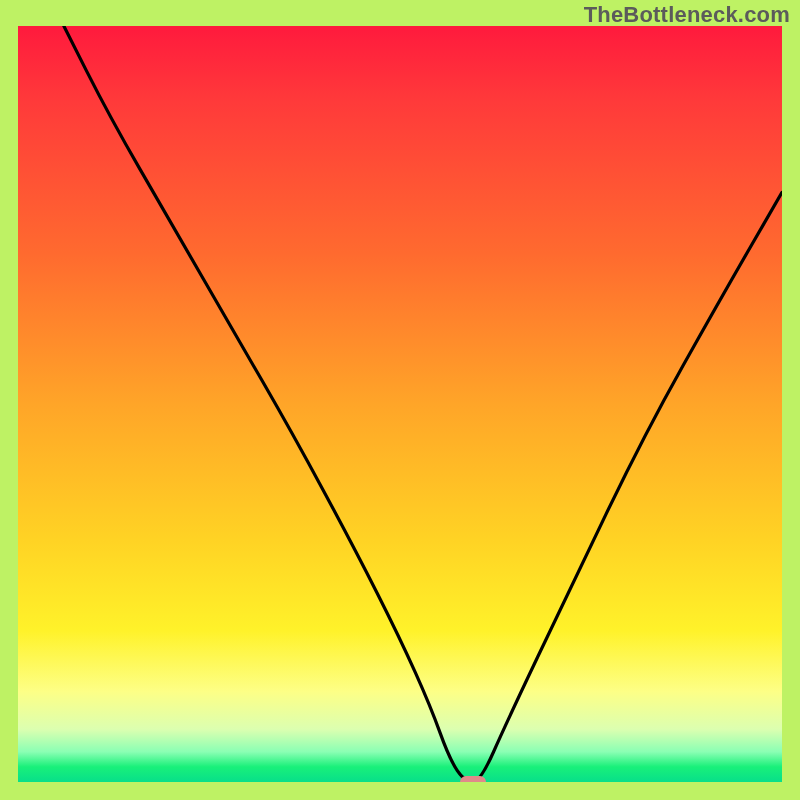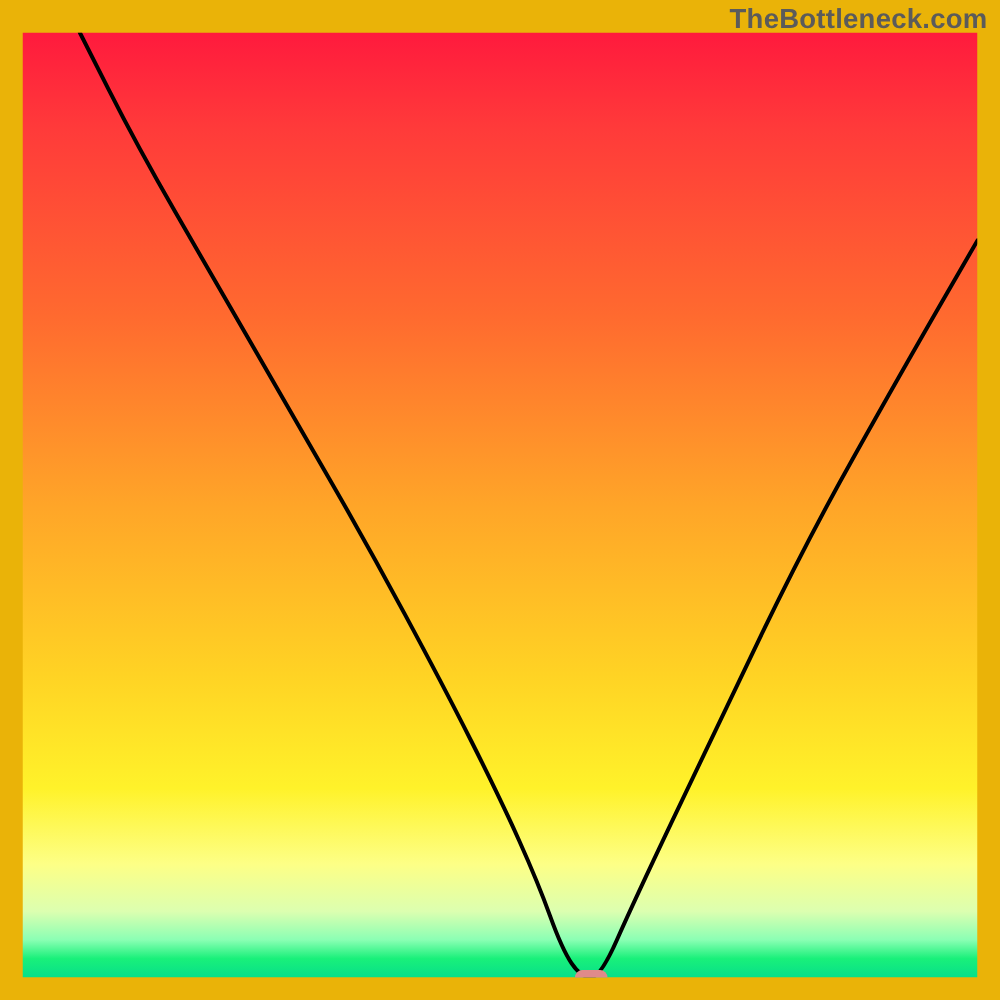--- a/index.html
+++ b/index.html
@@ -7,21 +7,21 @@
     padding: 0;
     width: 800px;
     height: 800px;
     background: #000;
     overflow: hidden;
   }
   .frame {
     position: relative;
     width: 800px;
     height: 800px;
-    background: #eab308;
+    background: #bef264;
   }
   .watermark {
     position: absolute;
     top: 2px;
     right: 10px;
     font-family: Arial, Helvetica, sans-serif;
     font-size: 22px;
     font-weight: 600;
     color: #5b5b5b;
     letter-spacing: 0.2px;

